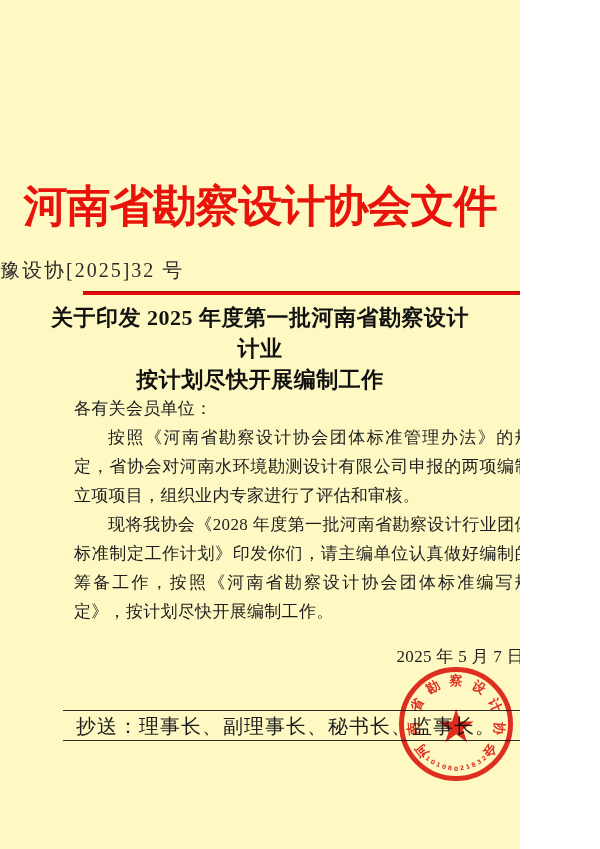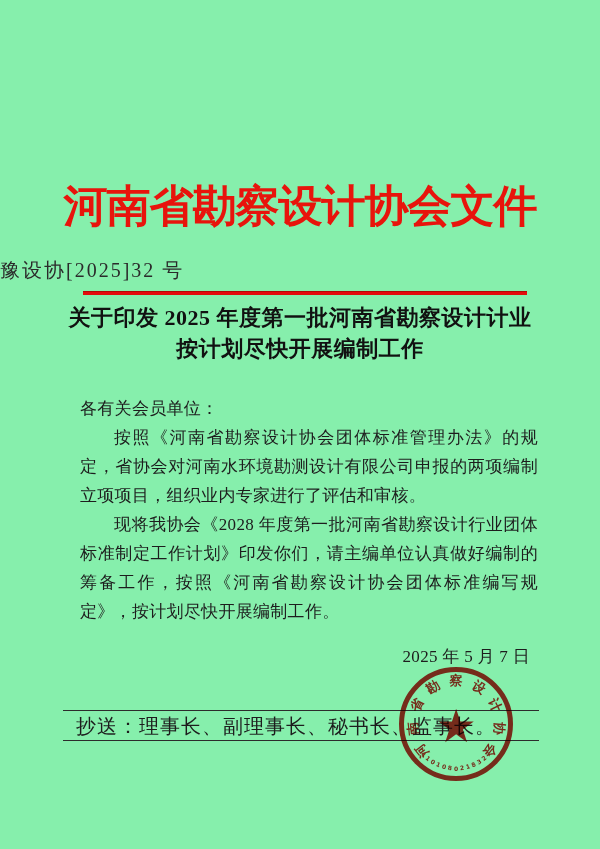--- a/index.html
+++ b/index.html
@@ -8,23 +8,23 @@
     background: #ffffff;
   }
   body {
     width: 600px;
     height: 849px;
     font-family: "Liberation Serif", "DejaVu Serif", serif;
     color: #1c1c1c;
   }
   .page {
     position: relative;
-    width: 600px;
+    width: 520px;
     height: 849px;
-    background: #86efac;
+    background: #fef9c3;
     overflow: hidden;
   }
   .org-title {
     position: absolute;
     top: 184px;
     left: 0;
     width: 100%;
     text-align: center;
     font-size: 44px;
     line-height: 46px;
@@ -60,21 +60,21 @@
     text-align: center;
     font-size: 22px;
     font-weight: bold;
     line-height: 31px;
     color: #111111;
     letter-spacing: 0.5px;
   }
   .body-text {
     position: absolute;
     top: 394px;
-    left: 80px;
+    left: 74px;
     width: 458px;
     font-size: 17px;
     line-height: 29px;
     text-align: justify;
     color: #1d1d1d;
     letter-spacing: 0.3px;
   }
   .body-text p { margin: 0; }
   .p-indent { text-indent: 2em; }
   .p-attach { text-indent: 3.6em; }

